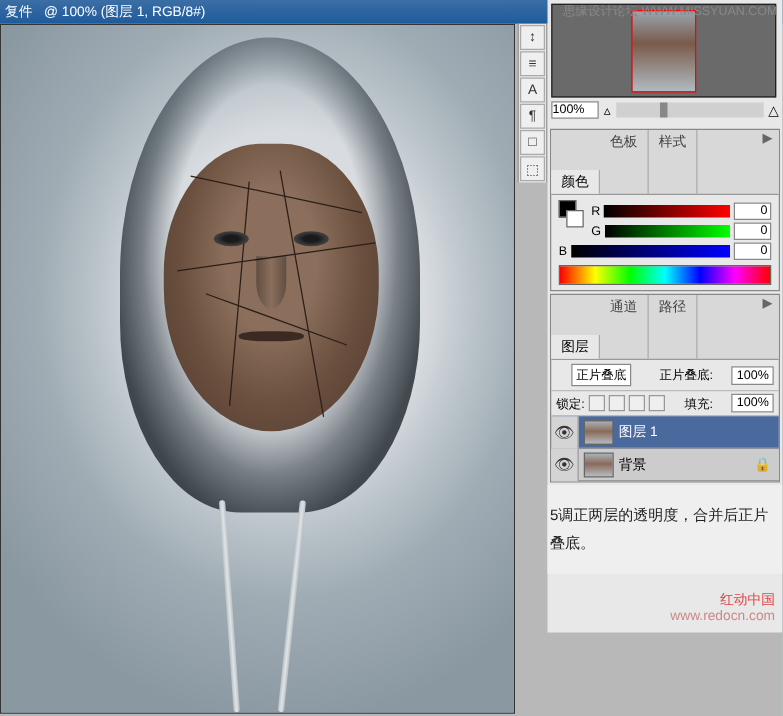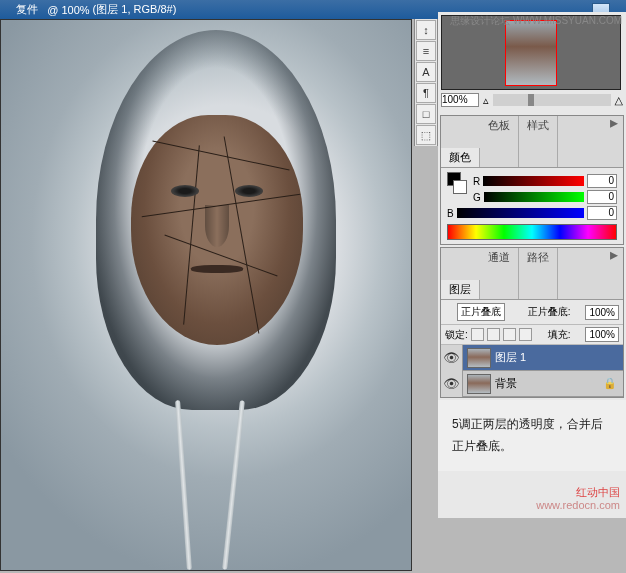--- a/index.html
+++ b/index.html
@@ -1,18 +1,18 @@
 <!DOCTYPE html>
 <html><head>
 <meta charset="utf-8">
 <style>
 * { box-sizing: border-box; margin: 0; padding: 0; font-family: "Microsoft YaHei", sans-serif; }
 body { width: 626px; height: 573px; background: #b8b8b8; position: relative; overflow: hidden; font-size: 11px; }
 
-.title-bar { height: 19px; background: linear-gradient(#3b6ea5,#1e5b9c); color: #fff; display: flex; align-items: center; padding: 0 16px; font-size: 11px; }
+.title-bar { height: 19px; background: linear-gradient(#3b6ea5,#1e5b9c); color: #fff; display: flex; align-items: center; padding: 0 4px; font-size: 11px; }
 .minimize { margin-left: auto; width: 18px; height: 14px; background: linear-gradient(#d4e6f8,#a8c8e8); border: 1px solid #2a5a8a; display: flex; align-items: flex-end; justify-content: center; font-size: 9px; }
 
 .left-area { position: absolute; left: 0; top: 19px; width: 414px; height: 554px; }
 .canvas { width: 412px; height: 552px; border: 1px solid #333; background: #b0c4ce; position: relative; overflow: hidden; }
 .hoodie { position: absolute; inset: 0; }
 .hood-outer { position: absolute; left: 0; top: 0; width: 412px; height: 552px; background: radial-gradient(ellipse 280px 340px at 55% 40%, #d8dce0 40%, #b8c2c8 55%, #a0acb4 70%, #8a98a2 100%); }
 .hood-inner { position: absolute; left: 95px; top: 10px; width: 240px; height: 380px; background: radial-gradient(ellipse at 50% 45%, transparent 45%, rgba(60,70,78,.6) 60%, rgba(40,48,54,.85) 75%); border-radius: 50% 50% 40% 40%; }
 .face { position: absolute; left: 130px; top: 95px; width: 172px; height: 230px; background: radial-gradient(ellipse at 50% 40%, #8b6f5c 30%, #6b4f3e 60%, #4a382c 100%); border-radius: 45% 45% 50% 50%; }
 .crack { position: absolute; background: #2a1f18; }
 .c1 { left: 20px; top: 40px; width: 140px; height: 1px; transform: rotate(12deg); }
@@ -26,21 +26,21 @@
 .nose { position: absolute; left: 74px; top: 90px; width: 24px; height: 42px; background: linear-gradient(90deg, rgba(0,0,0,.3), transparent, rgba(0,0,0,.3)); border-radius: 0 0 50% 50%; }
 .mouth { position: absolute; left: 60px; top: 150px; width: 52px; height: 8px; background: #3a2a22; border-radius: 40%; }
 .drawstrings { position: absolute; left: 170px; top: 380px; width: 80px; height: 170px; }
 .string { position: absolute; width: 5px; height: 170px; background: linear-gradient(90deg,#b8c0c4,#e0e4e6,#b8c0c4); border-radius: 3px; }
 .s1 { left: 10px; transform: rotate(-4deg); }
 .s2 { left: 60px; transform: rotate(6deg); }
 
 .right-toolbar { position: absolute; left: 414px; top: 19px; width: 24px; background: #e4e4e4; border-left: 1px solid #888; border-right: 1px solid #888; }
 .rtool { width: 20px; height: 20px; margin: 1px; border: 1px solid #aaa; background: #efefef; display: flex; align-items: center; justify-content: center; font-size: 11px; color: #333; }
 
-.panels { position: absolute; left: 438px; top: 12px; width: 188px; height: 506px; background: #e8e8e8; }
+.panels { position: absolute; left: 438px; top: 0; width: 188px; height: 506px; background: #e8e8e8; }
 
 .watermark-top { position: absolute; right: 4px; top: 2px; font-size: 10px; color: #888; }
 
 .navigator { padding: 3px; }
 .nav-preview { width: 180px; height: 75px; background: #6a6a6a; border: 1px solid #222; display: flex; align-items: center; justify-content: center; }
 .nav-thumb { width: 52px; height: 66px; border: 1px solid #f00; background: linear-gradient(#9aa6ae, #7a5a4a 40%, #b0bac0); }
 .nav-zoom { display: flex; align-items: center; padding: 3px 0; gap: 4px; }
 .nav-slider { flex: 1; height: 12px; background: #d0d0d0; position: relative; }
 .nav-slider::after { content: ""; position: absolute; left: 30%; top: 0; width: 6px; height: 12px; background: #888; }
 
@@ -62,21 +62,21 @@
 .layers-lock { display: flex; align-items: center; gap: 3px; padding: 2px 4px; border-top: 1px solid #bbb; border-bottom: 1px solid #bbb; font-size: 10px; justify-content: flex-end; }
 .lock-ico { width: 13px; height: 13px; border: 1px solid #999; background: #efefef; display: inline-block; }
 
 .layer-list { background: #ccc; }
 .layer { display: flex; align-items: center; height: 26px; border-bottom: 1px solid #999; font-size: 11px; }
 .layer.selected { background: #4a6a9e; color: #fff; }
 .lay-vis { width: 22px; height: 26px; background: #d4d4d4; border-right: 1px solid #999; display: flex; align-items: center; justify-content: center; font-size: 13px; color: #333; }
 .lay-thumb { width: 24px; height: 20px; margin: 0 4px; border: 1px solid #666; background: linear-gradient(#aab2b8, #8a6a5a 45%, #b4bcc2); }
 .lay-lock { margin-left: auto; margin-right: 6px; font-size: 11px; opacity: .8; }
 
-.explain { background: #efefef; padding: 14px 14px; font-size: 12px; line-height: 1.8; color: #222; }
+.explain { background: #efefef; padding: 14px 2px; font-size: 12px; line-height: 1.8; color: #222; }
 
 .wm-bottom { position: absolute; right: 6px; bottom: 6px; font-size: 11px; color: #d44; text-align: right; line-height: 1.2; }
 </style>
 </head>
 <body>
 
 <div class="title-bar">
   <span>复件</span>&nbsp;
   &nbsp;@&nbsp;
   <span>100%</span>&nbsp;

